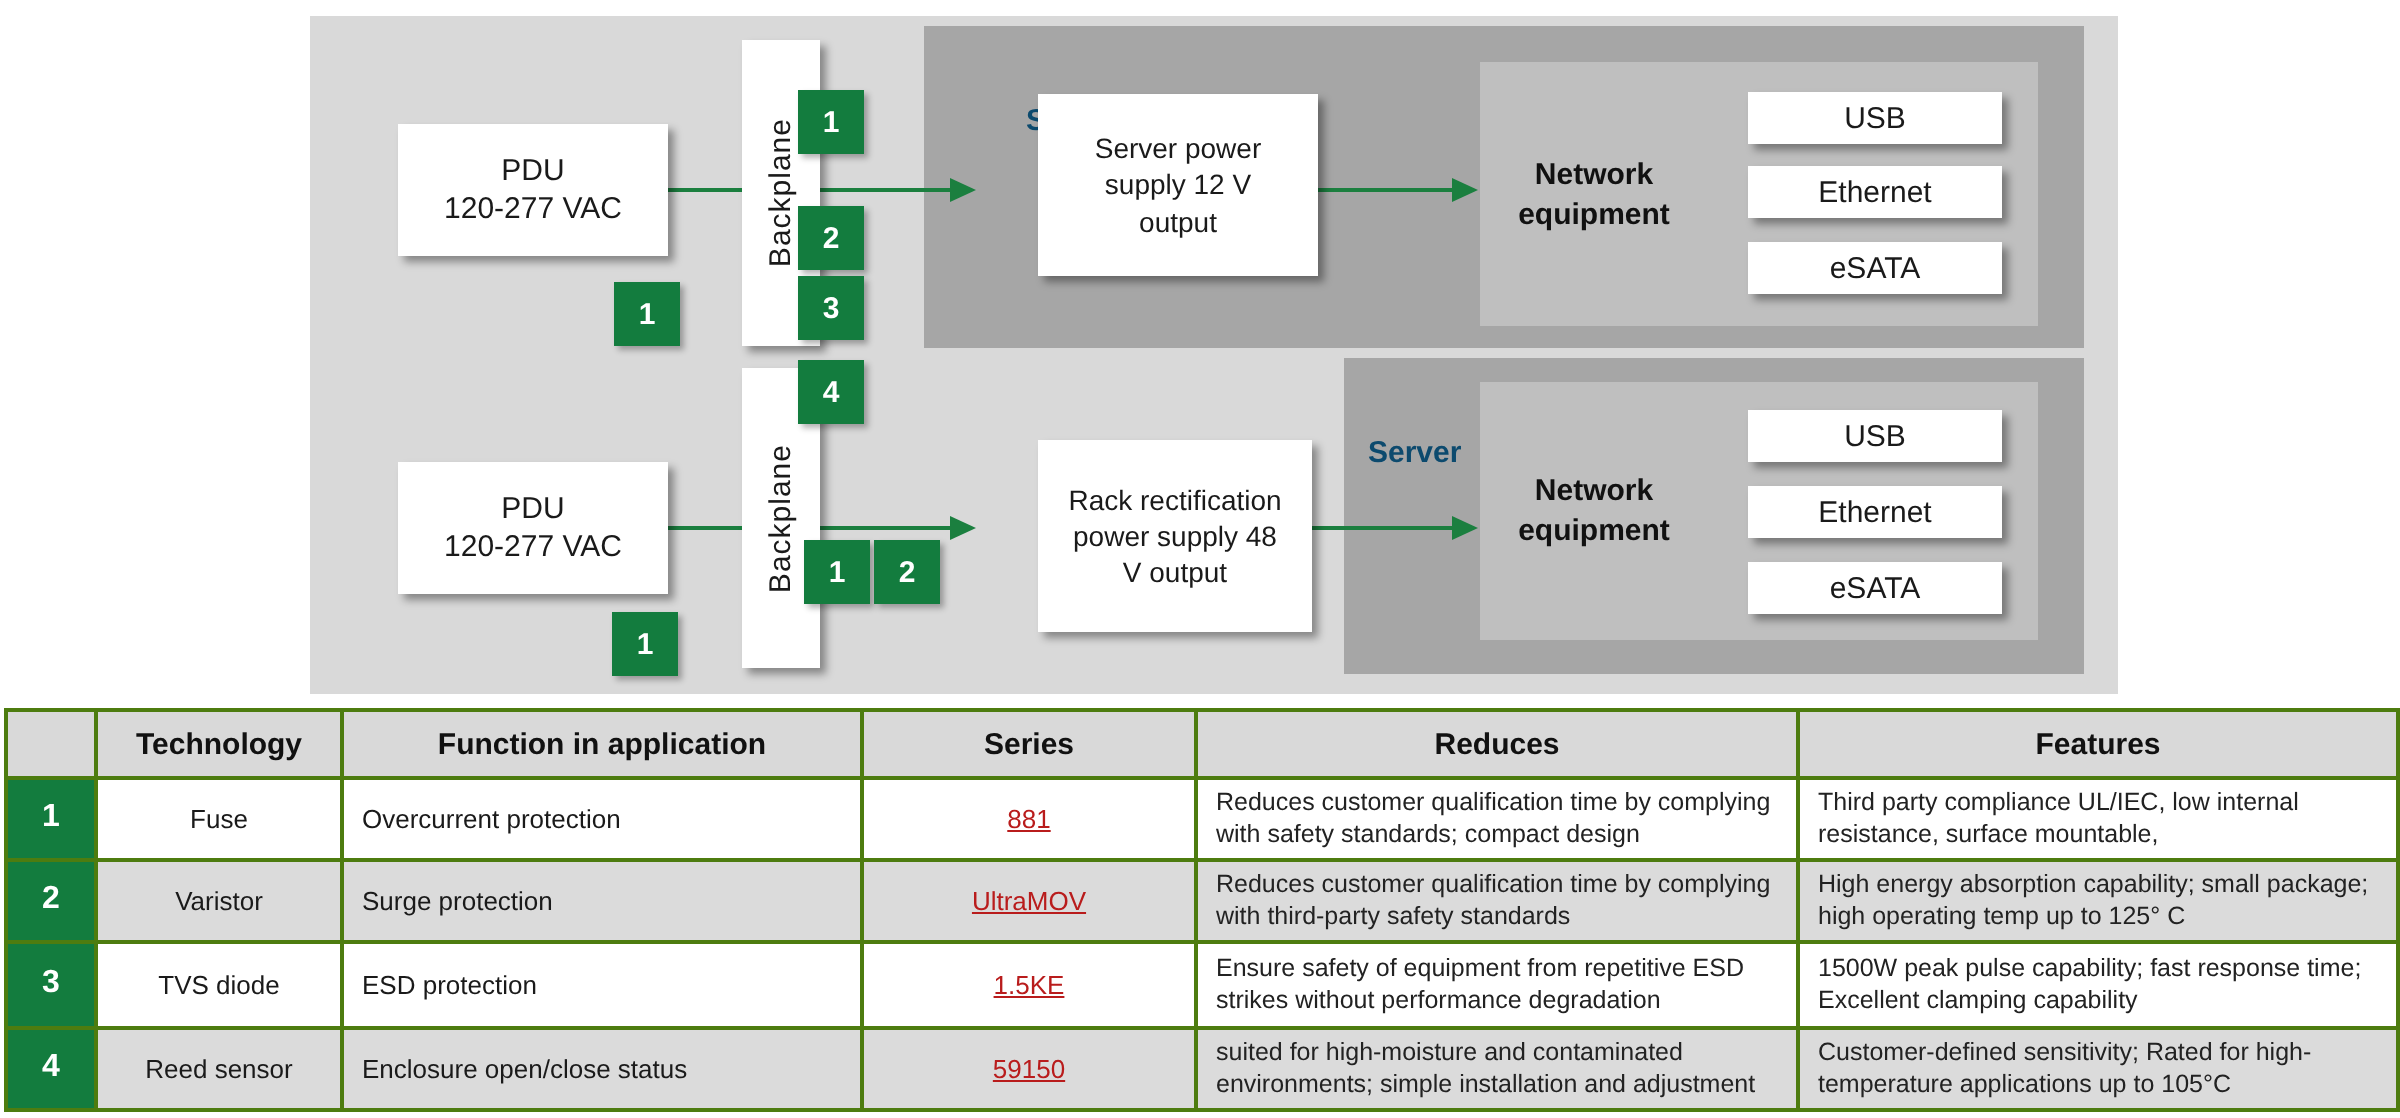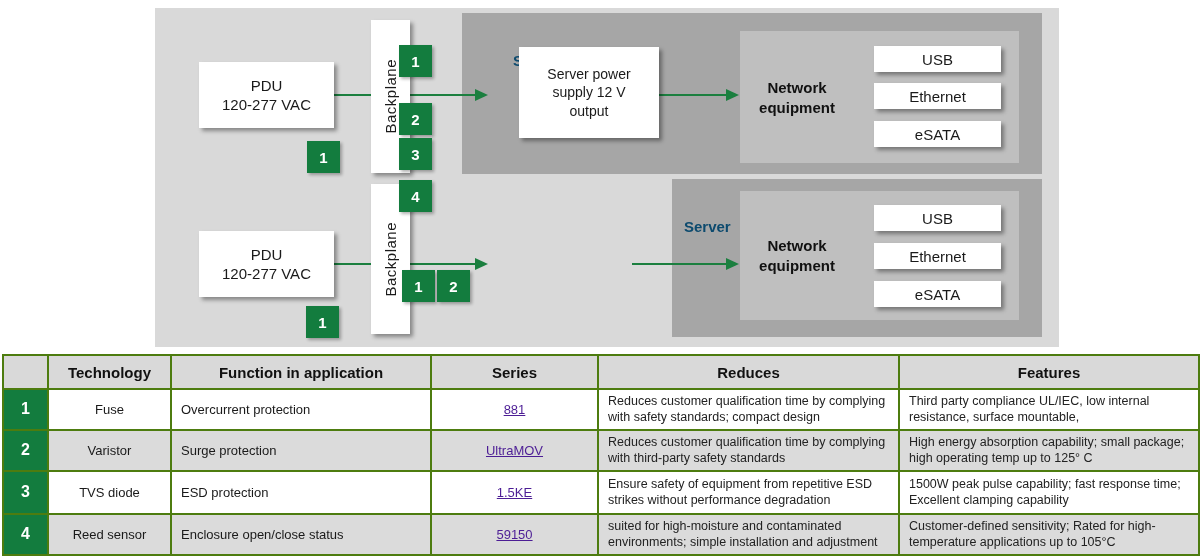--- a/index.html
+++ b/index.html
@@ -25,21 +25,21 @@
 
   
   table.spec { border-collapse:collapse; table-layout:fixed; width:1196px; border:2px solid #595959; background:#fff; }
   table.spec th, table.spec td { border:2px solid #4d7c0f; vertical-align:middle; overflow:hidden; }
   table.spec th { background:#d9d9d9; font-size:15px; font-weight:bold; text-align:center; height:34px; color:#111; }
   tr.alt td { background:#dbdbdb; }
   td.numcell { background:#137c3e !important; color:#fff; font-weight:bold; font-size:16px; text-align:center; }
   td.tech { text-align:center; font-size:13px;margin-top:41px; }
   td.func { text-align:left; font-size:13px; padding-left:9px; }
   td.series { text-align:center; font-size:13px; }
-  td.series a { color:#4c1d95; text-decoration:underline; }
+  td.series a { color:#b91c1c; text-decoration:underline; }
   td.long { text-align:left; font-size:12.5px; line-height:1.3; padding:3px 6px 3px 9px; color:#222; }
   tr.r { height:40px; }
 </style>
 </head>
 <body>
 
 <div class="stage">
 
   <div class="abs panel" style="left:155px; top:8px; width:904px; height:339px;"></div>
 
@@ -82,20 +82,21 @@
       <div>120-277 VAC</div>
     </div>
   </div>
   <div class="abs white-box" style="left:347px; top:20px; width:39px; height:153px;">
     <span class="vtext">Backplane</span>
   </div>
   <div class="abs white-box" style="left:347px; top:184px; width:39px; height:150px;">
     <span class="vtext">Backplane</span>
   </div>
   <div class="abs white-box supply" style="left:495px; top:47px; width:140px; height:91px; padding:0 24px;">Server power supply 12 V output</div>
+  <div class="abs white-box supply" style="left:495px; top:220px; width:137px; height:96px; padding:0 14px;">Rack rectification power supply 48 V output</div>
 
   <div class="abs gsq" style="left:399px; top:45px;">1</div>
   <div class="abs gsq" style="left:399px; top:103px;">2</div>
   <div class="abs gsq" style="left:399px; top:138px;">3</div>
   <div class="abs gsq" style="left:399px; top:180px;">4</div>
   <div class="abs gsq" style="left:307px; top:141px;">1</div>
   <div class="abs gsq" style="left:306px; top:306px;">1</div>
   <div class="abs gsq" style="left:402px; top:270px;">1</div>
   <div class="abs gsq" style="left:437px; top:270px;">2</div>
 

